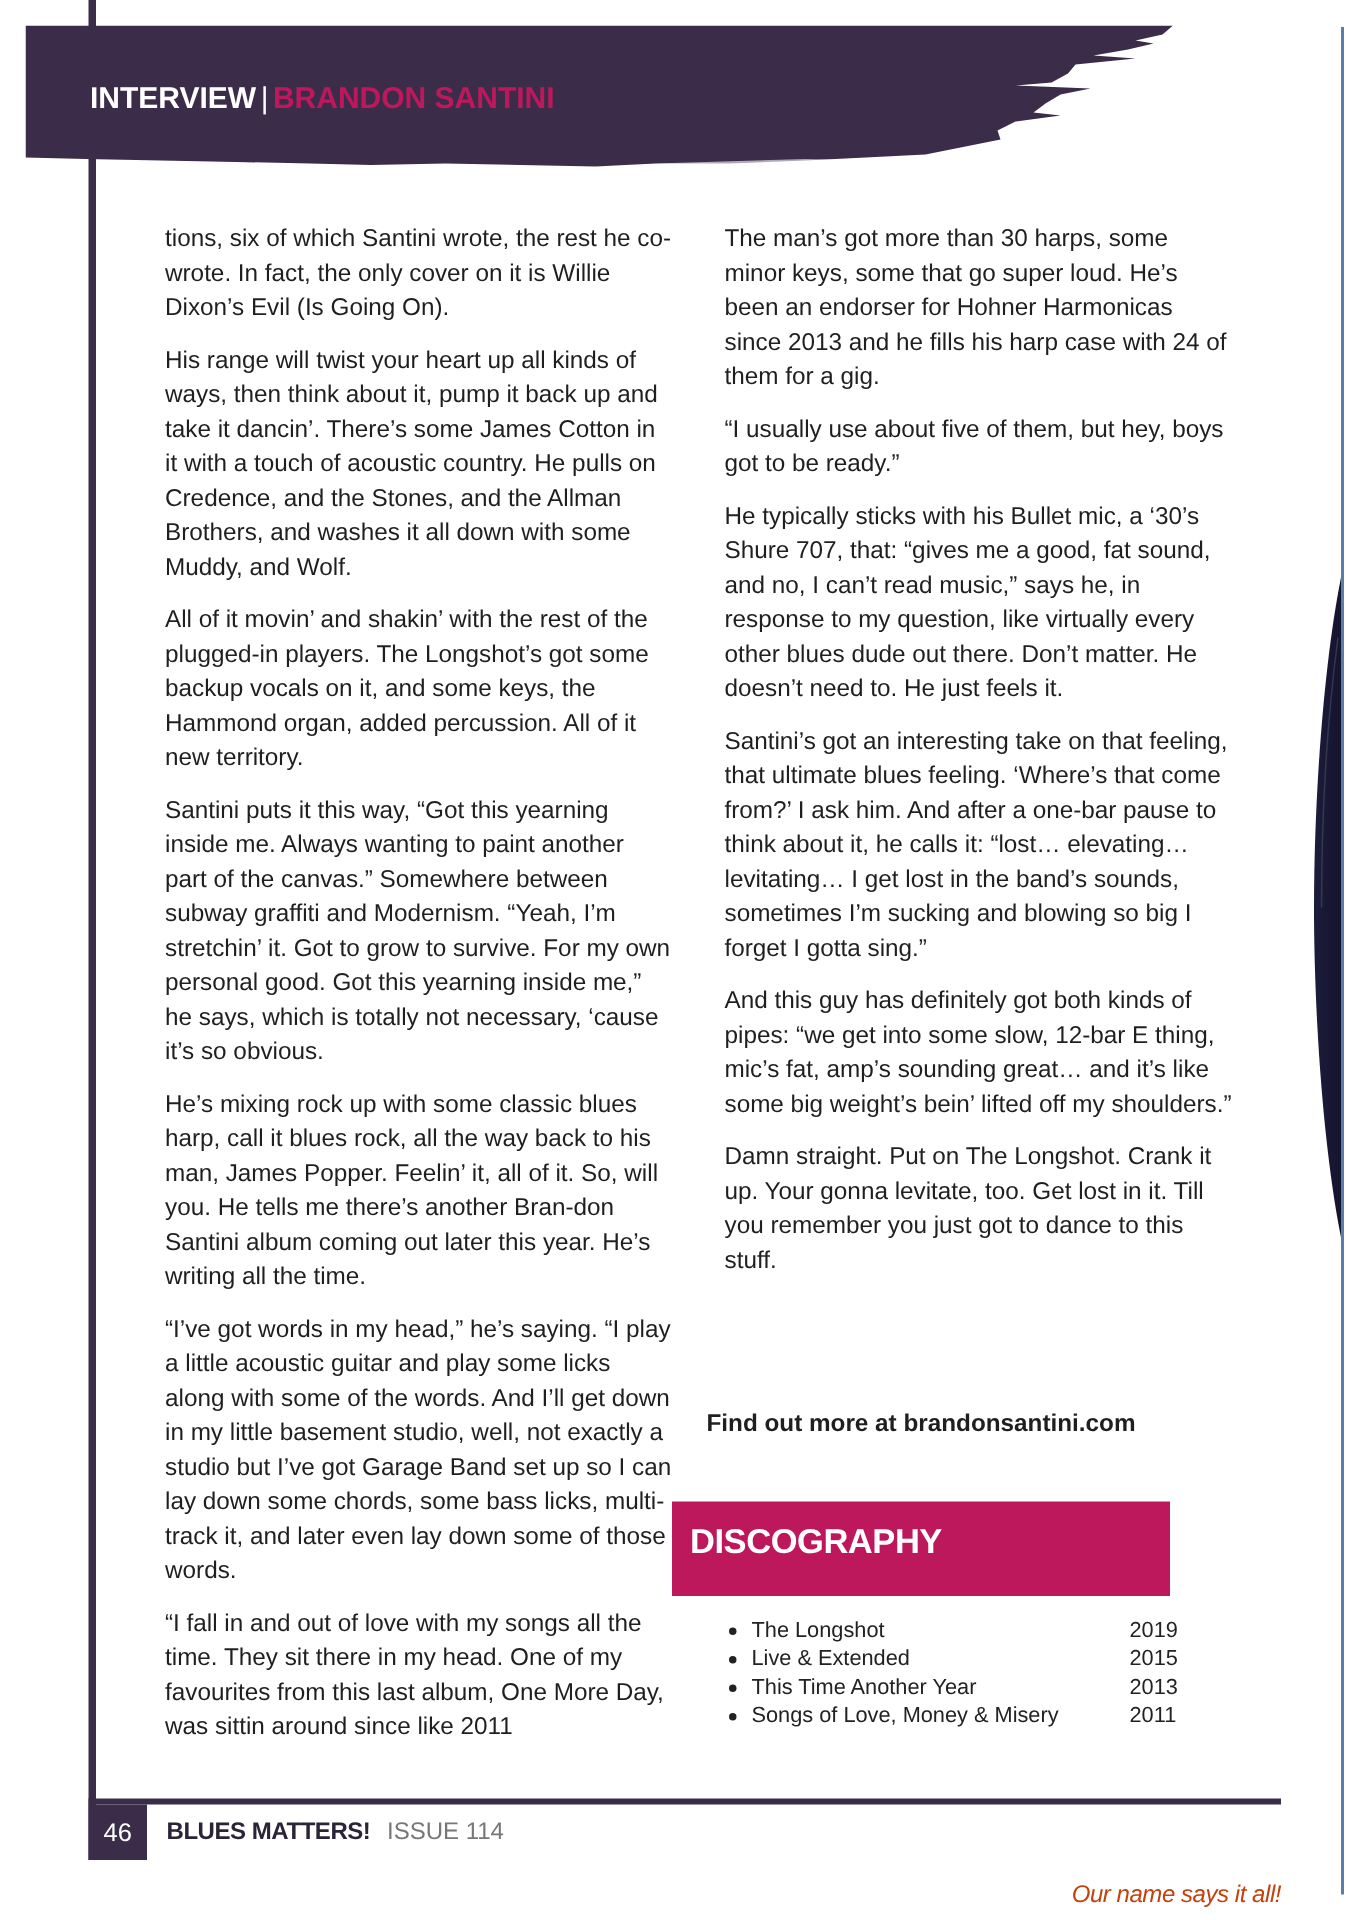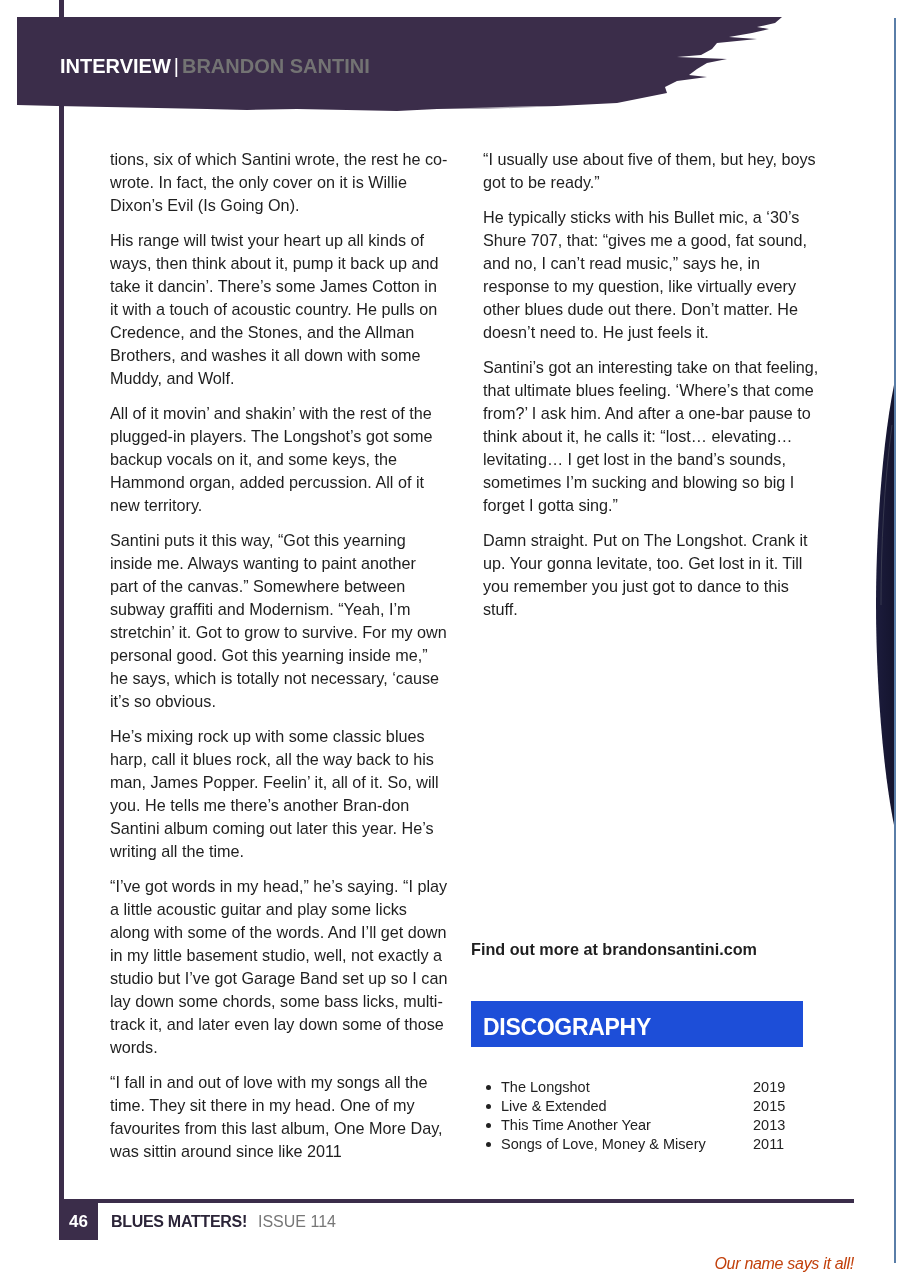--- a/index.html
+++ b/index.html
@@ -20,43 +20,43 @@
     .header-brush {
       position: absolute; left: 17px; top: 17px; width: 770px; height: 98px;
     }
     .header-title {
       position: absolute; left: 60px; top: 55px;
       font-size: 20px; font-weight: bold; letter-spacing: 0px;
       white-space: nowrap;
     }
     .header-title .t1 { color: #ffffff; }
     .header-title .sep { color: #ffffff; font-weight: normal; margin: 0 3px; }
-    .header-title .t2 { color: #737373; }
+    .header-title .t2 { color: #be185d; }
 
     .record {
       position: absolute; left: 876px; top: 385px; width: 18px; height: 440px;
       overflow: hidden;
     }
 
     .col {
       position: absolute; top: 148px;
       font-size: 16.2px; line-height: 23px; color: #1f1f1f;
     }
     .col-left { left: 98px; width: 350px; }
     .col-right { left: 471px; width: 350px; }
     .col p { margin: 0 0 12px 12px; }
 
     .cta {
       position: absolute; left: 471px; top: 940px;
       font-size: 16.2px; font-weight: bold; color: #1f1f1f;
     }
 
     .disco-box {
-      position: absolute; left: 471px; top: 1001px; width: 332px; height: 46px;
-      background: #1d4ed8;
+      position: absolute; left: 448px; top: 1001px; width: 332px; height: 63px;
+      background: #be185d;
     }
     .disco-title {
       position: absolute; left: 12px; top: 13px;
       color: #ffffff; font-size: 23px; font-weight: bold; letter-spacing: -0.3px;
     }
     .disco-list {
       position: absolute; left: 471px; top: 1066px; width: 320px;
       margin: 12px; padding: 0; list-style: none;
       font-size: 14.5px; line-height: 19px; color: #222;
     }
@@ -71,21 +71,21 @@
     .footer-rule {
       position: absolute; left: 59px; top: 1199px; width: 795px; height: 4px;
       background: #3b2d4a;
     }
     .page-num-box {
       position: absolute; left: 59px; top: 1203px; width: 39px; height: 37px;
       background: #3b2d4a;
     }
     .page-num {
       position: absolute; left: 0; top: 9px; width: 39px; text-align: center;
-      color: #ffffff; font-size: 17px; font-weight: bold;
+      color: #ffffff; font-size: 17px; font-weight: normal;
     }
     .mag-name {
       position: absolute; left: 111px; top: 1213px;
       font-size: 16px; font-weight: bold; color: #2b2438; letter-spacing: -0.3px;
     }
     .issue {
       position: absolute; left: 258px; top: 1213px;
       font-size: 16px; color: #777777;
     }
     .tagline {
@@ -122,23 +122,25 @@
   <p>tions, six of which Santini wrote, the rest he co-wrote. In fact, the only cover on it is Willie Dixon’s Evil (Is Going On).</p>
   <p>His range will twist your heart up all kinds of ways, then think about it, pump it back up and take it dancin’. There’s some James Cotton in it with a touch of acoustic country. He pulls on Credence, and the Stones, and the Allman Brothers, and washes it all down with some Muddy, and Wolf.</p>
   <p>All of it movin’ and shakin’ with the rest of the plugged-in players. The Longshot’s got some backup vocals on it, and some keys, the Hammond organ, added percussion. All of it new territory.</p>
   <p>Santini puts it this way, “Got this yearning inside me. Always wanting to paint another part of the canvas.” Somewhere between subway graffiti and Modernism. “Yeah, I’m stretchin’ it. Got to grow to survive. For my own personal good. Got this yearning inside me,” he says, which is totally not necessary, ‘cause it’s so obvious.</p>
   <p>He’s mixing rock up with some classic blues harp, call it blues rock, all the way back to his man, James Popper. Feelin’ it, all of it. So, will you. He tells me there’s another Bran-don Santini album coming out later this year. He’s writing all the time.</p>
   <p>“I’ve got words in my head,” he’s saying. “I play a little acoustic guitar and play some licks along with some of the words. And I’ll get down in my little basement studio, well, not exactly a studio but I’ve got Garage Band set up so I can lay down some chords, some bass licks, multi-track it, and later even lay down some of those words.</p>
   <p>“I fall in and out of love with my songs all the time. They sit there in my head. One of my favourites from this last album, One More Day, was sittin around since like 2011</p>
 </div>
 
 <div class="col col-right">
+  <p>The man’s got more than 30 harps, some minor keys, some that go super loud. He’s been an endorser for Hohner Harmonicas since 2013 and he fills his harp case with 24 of them for a gig.</p>
   <p>“I usually use about five of them, but hey, boys got to be ready.”</p>
   <p>He typically sticks with his Bullet mic, a ‘30’s Shure 707, that: “gives me a good, fat sound, and no, I can’t read music,” says he, in response to my question, like virtually every other blues dude out there. Don’t matter. He doesn’t need to. He just feels it.</p>
   <p>Santini’s got an interesting take on that feeling, that ultimate blues feeling. ‘Where’s that come from?’ I ask him. And after a one-bar pause to think about it, he calls it: “lost… elevating… levitating… I get lost in the band’s sounds, sometimes I’m sucking and blowing so big I forget I gotta sing.”</p>
+  <p>And this guy has definitely got both kinds of pipes: “we get into some slow, 12-bar E thing, mic’s fat, amp’s sounding great… and it’s like some big weight’s bein’ lifted off my shoulders.”</p>
   <p>Damn straight. Put on The Longshot. Crank it up. Your gonna levitate, too. Get lost in it. Till you remember you just got to dance to this stuff.</p>
 </div>
 
 <div class="cta">Find out more at brandonsantini.com</div>
 
 <div class="disco-box">
   <div class="disco-title">DISCOGRAPHY</div>
 </div>
 <ul class="disco-list">
   <li>

